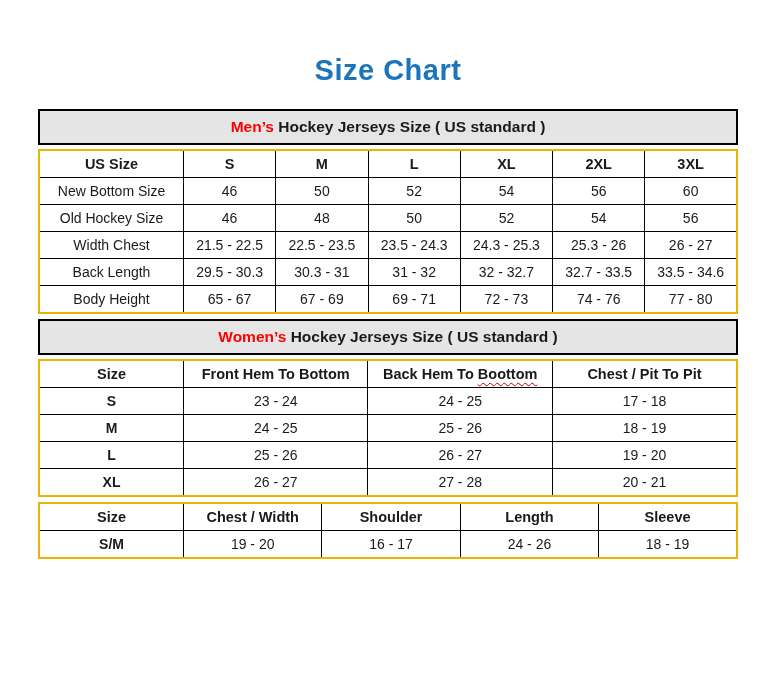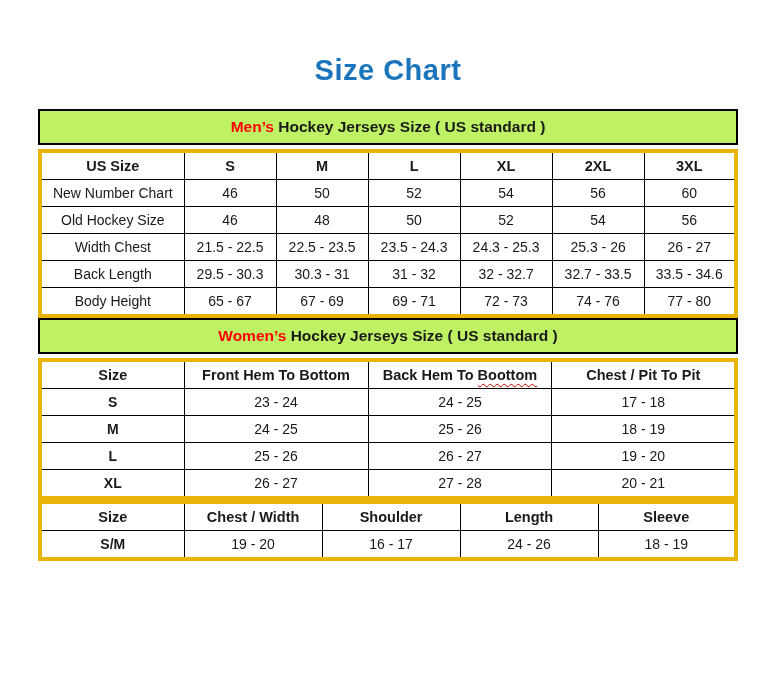--- a/index.html
+++ b/index.html
@@ -9,31 +9,32 @@
     color:#1a1a1a;
   }
   .page-title {
     margin:0; padding:54px 0 0 0;
     text-align:center;
     font-size:29px; font-weight:bold;
     color:#1b75bc; letter-spacing:0.5px;
   }
   .content { width:700px; margin:22px 38px 0 38px; }
   .banner {
-    background:#bef264;
+    background:#e5e5e5;
     border:2px solid #000000;
     text-align:center;
     font-weight:bold; font-size:15.5px;
     padding:7px 0;
     margin-bottom:4px;
   }
   .banner .hl { color:#ff0000; }
   table.size-table {
     width:100%; border-collapse:collapse; table-layout:fixed;
-    border:4px solid #eab308;
+    border:2px solid #eab308;
+    margin-bottom:5px;
   }
   .size-table th, .size-table td {
     border:1px solid #000000;
     text-align:center; vertical-align:middle;
     height:26px; font-size:14px; padding:0 2px;
   }
   .size-table th { font-weight:bold; font-size:14.5px; }
   .size-table td { font-weight:normal; }
   .size-table td.bold { font-weight:bold; }
   .squiggle {
@@ -71,21 +72,21 @@
               <th>S</th>
               <th>M</th>
               <th>L</th>
               <th>XL</th>
               <th>2XL</th>
               <th>3XL</th>
             </tr>
           </thead>
           <tbody>
             <tr>
-              <td>New Number Chart</td>
+              <td>New Bottom Size</td>
               <td>46</td>
               <td>50</td>
               <td>52</td>
               <td>54</td>
               <td>56</td>
               <td>60</td>
             </tr>
             <tr>
               <td>Old Hockey Size</td>
               <td>46</td>

